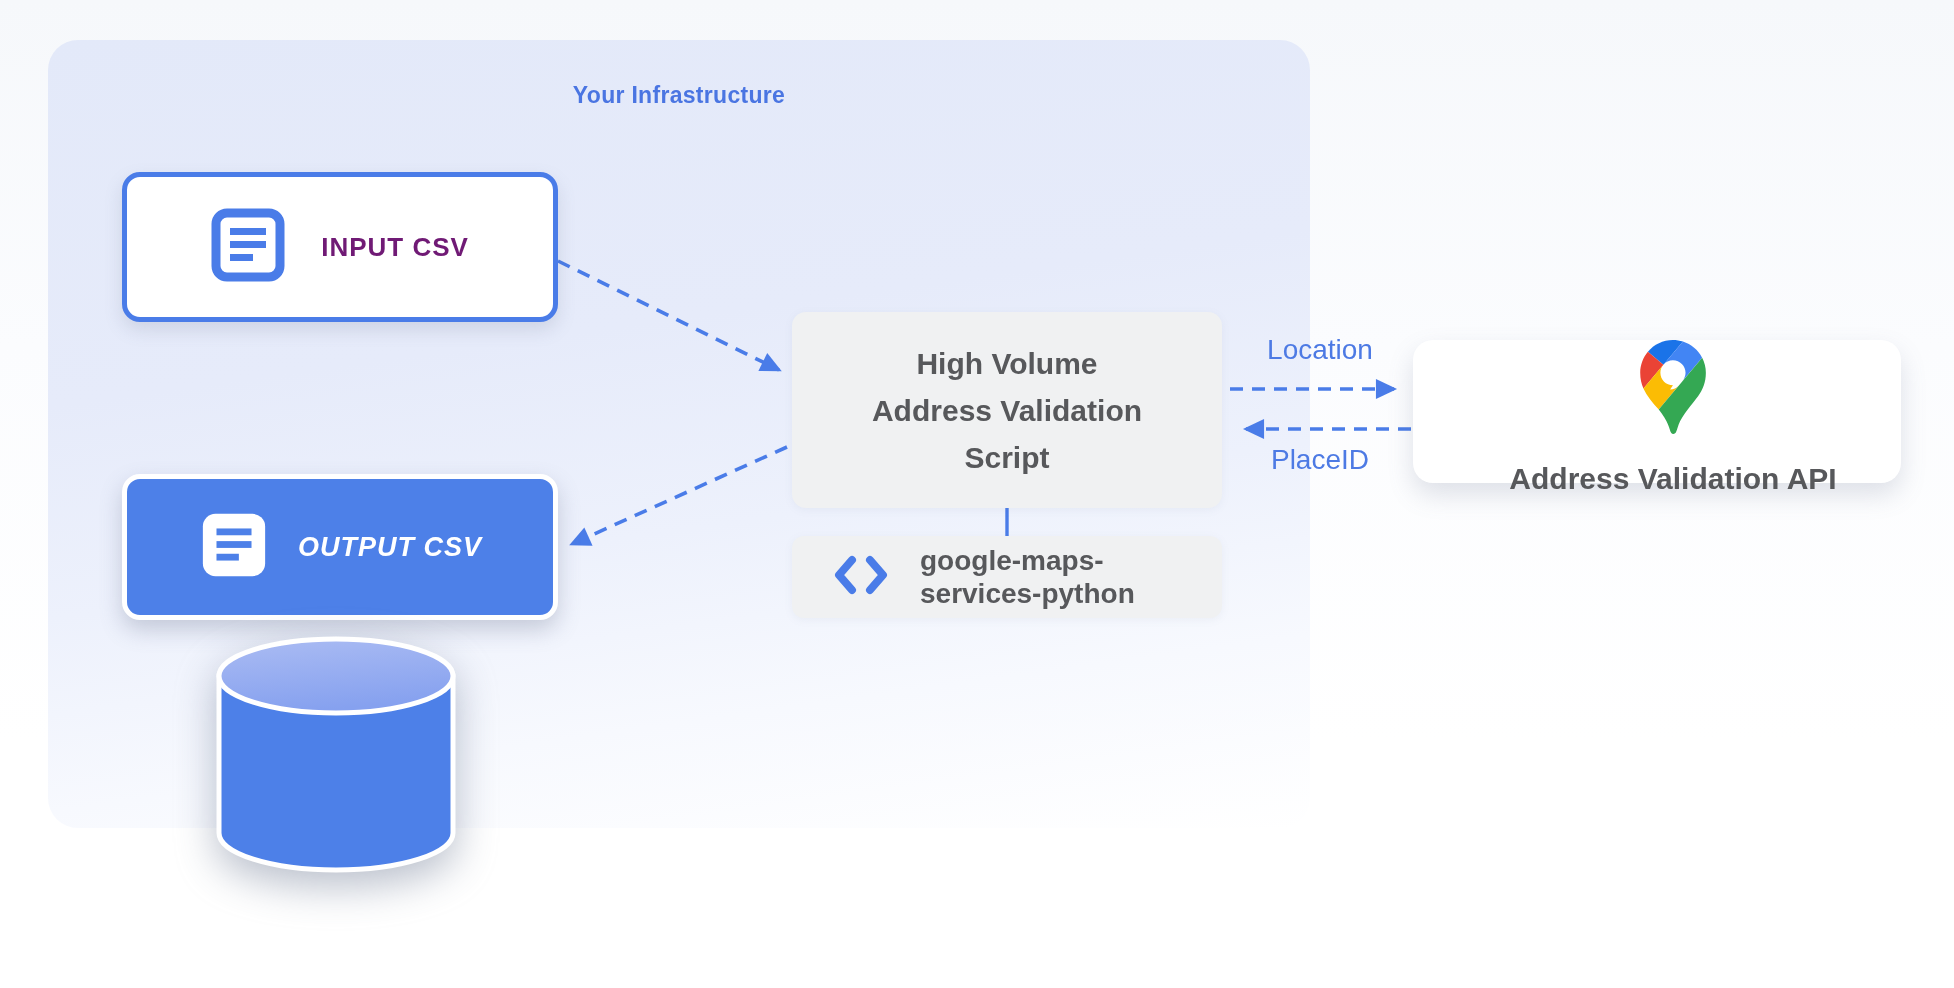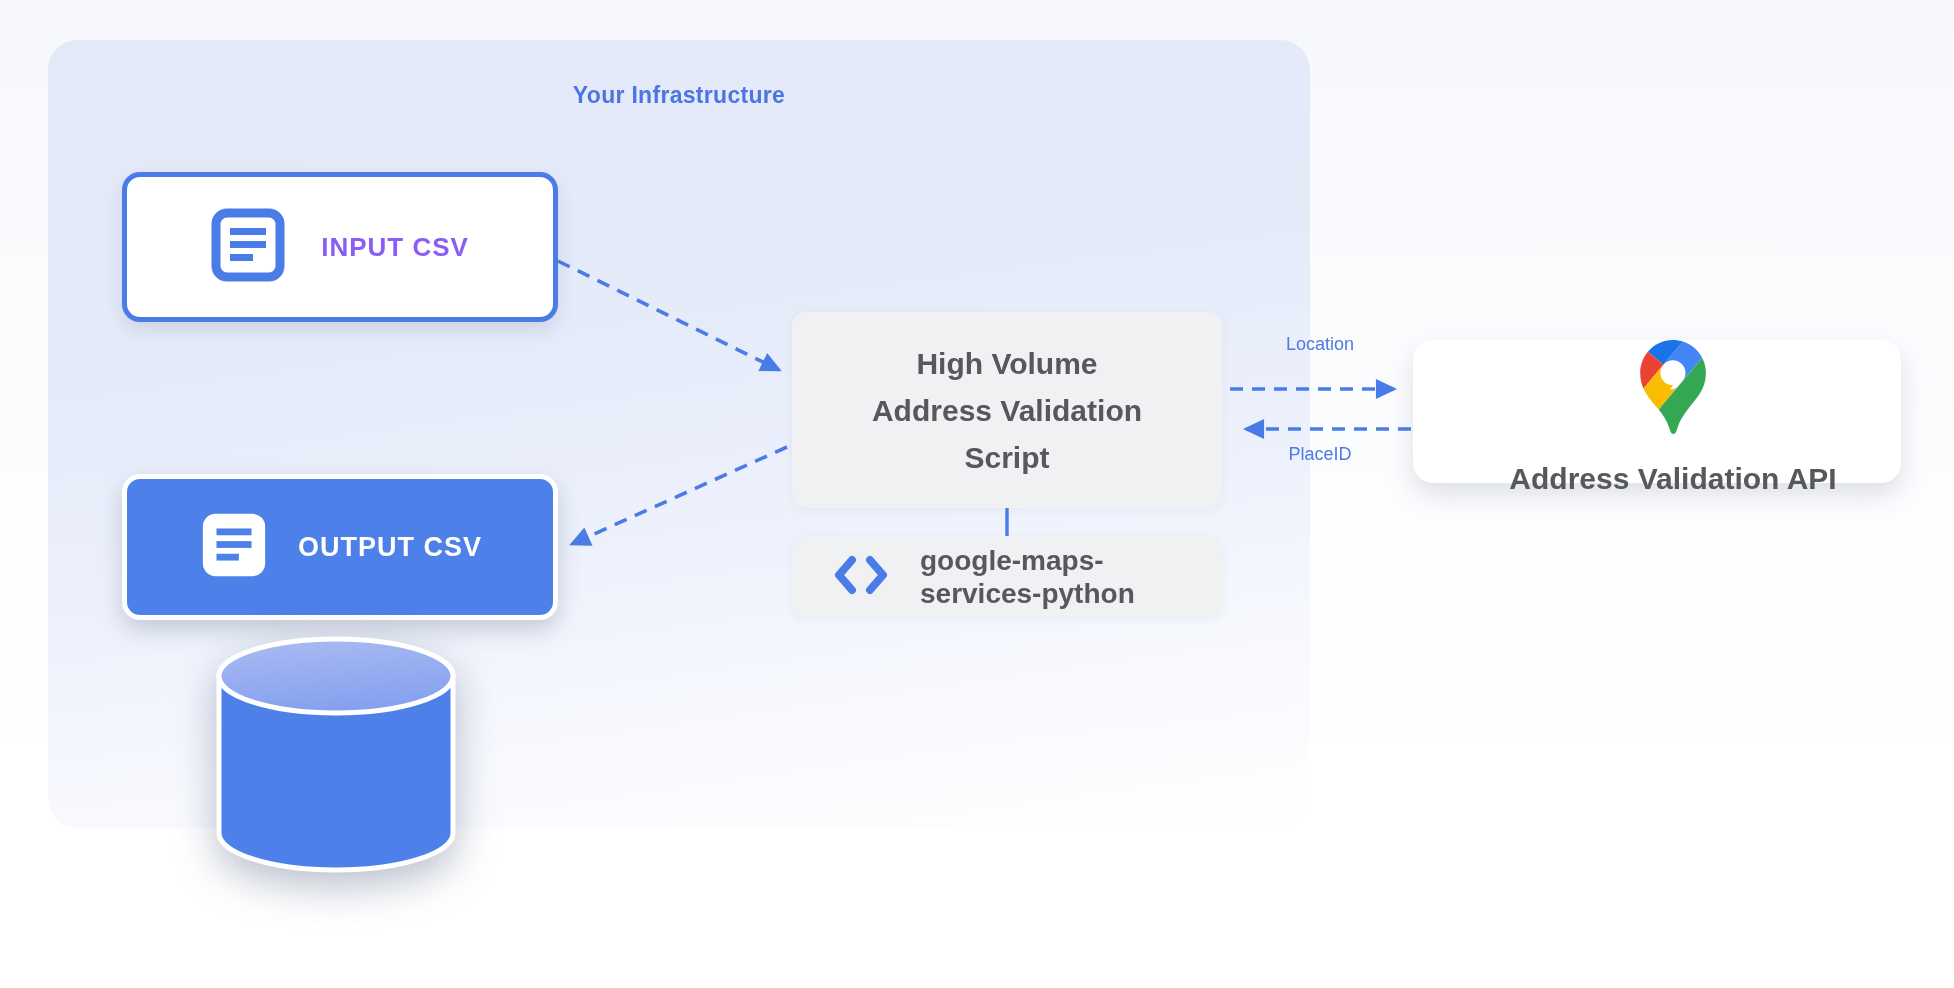--- a/index.html
+++ b/index.html
@@ -21,27 +21,27 @@
   }
 
   .node { position:absolute; display:flex; align-items:center; box-sizing:border-box; }
 
   .input-box {
     left:122px; top:172px; width:436px; height:150px;
     background:#ffffff; border:5px solid #4a7ce8; border-radius:18px;
     box-shadow:0 8px 18px rgba(99,110,140,.18);
     justify-content:center; gap:36px;
   }
-  .input-label { font-size:26px; font-weight:700; color:#8b5cf6; letter-spacing:1px; }
+  .input-label { font-size:26px; font-weight:700; color:#701a75; letter-spacing:1px; }
 
   .output-box {
     left:122px; top:474px; width:436px; height:146px;
     background:#4d80e8; border:5px solid #ffffff; border-radius:18px;
     box-shadow:0 10px 22px rgba(99,110,140,.30);
-    justify-content:center; gap:28px;
+    justify-content:center; gap:28px;font-style:italic;
   }
   .output-label { font-size:27px; font-weight:700; color:#ffffff; letter-spacing:1px; }
 
   .script-box {
     left:792px; top:312px; width:430px; height:196px;
     background:#f0f1f2; border-radius:14px;
     flex-direction:column; justify-content:center;
     box-shadow:0 2px 8px rgba(120,130,150,.08);
   }
   .script-line { font-size:30px; font-weight:700; color:#57585b; line-height:47px; text-align:center; }
@@ -58,21 +58,21 @@
     left:1413px; top:340px; width:488px; height:143px;
     background:#ffffff; border-radius:20px;
     padding-left:32px; gap:24px;
     box-shadow:0 12px 26px rgba(99,110,140,.20);
     flex-direction:column;
   }
   .api-label { font-size:30px; font-weight:700; color:#57585b; }
 
   .edge-label {
     position:absolute; width:190px; text-align:center;
-    font-size:18px; color:#4d7ae4;
+    font-size:28px; color:#4d7ae4;
   }
   .location-label { left:1225px; top:334px; }
   .placeid-label  { left:1225px; top:444px; }
 
   .cyl-svg { position:absolute; left:211px; top:628px; filter:drop-shadow(0 14px 20px rgba(100,112,140,.45)); }
   .cyl-text {
     position:absolute; left:218px; top:737px; width:236px; text-align:center;
     color:#ffffff; font-weight:700; font-size:20px; line-height:29px;
   }
 

